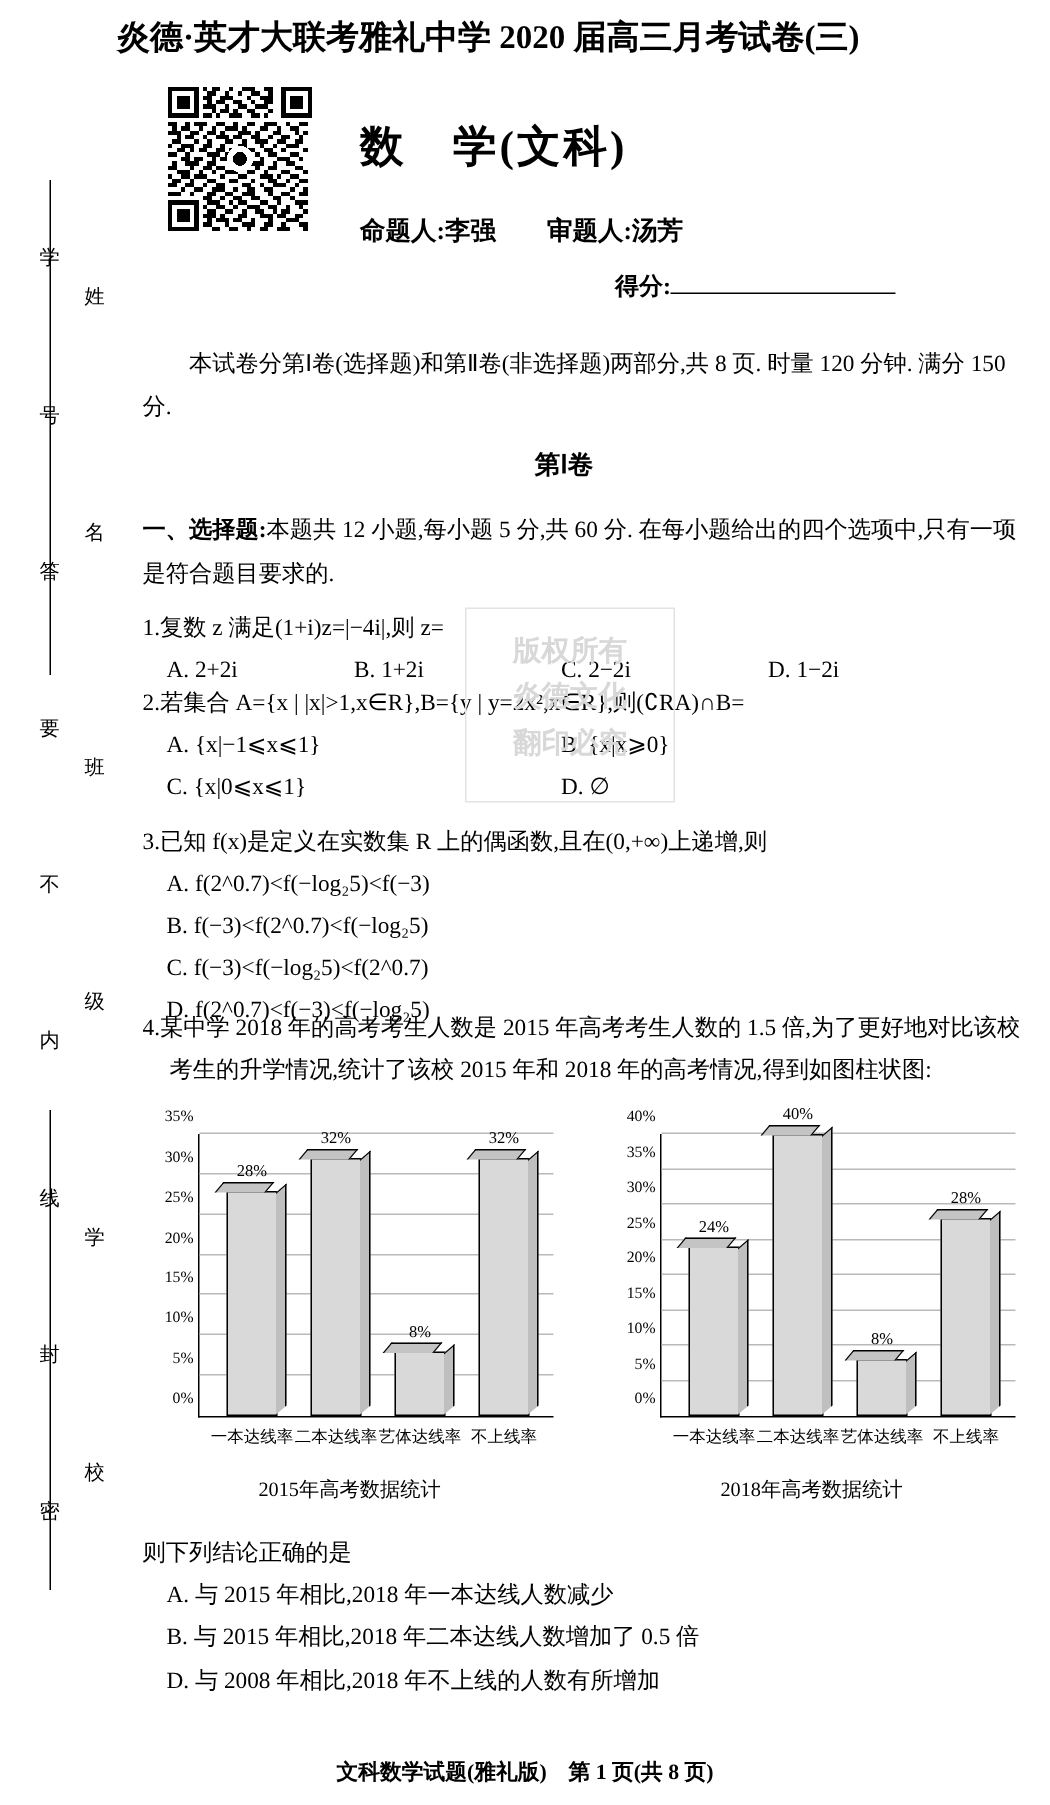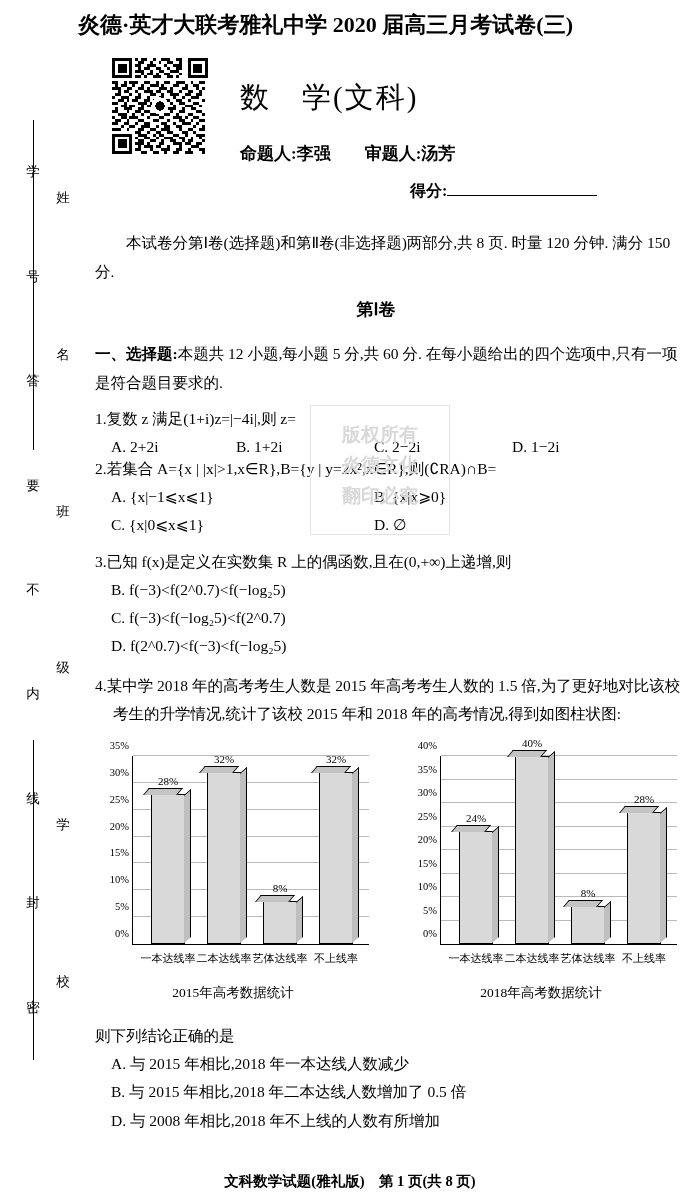--- a/index.html
+++ b/index.html
@@ -11,21 +11,21 @@
   .vcol{position:absolute;top:0;width:22px;height:940px;display:flex;flex-direction:column;align-items:center;justify-content:space-around;font-size:13.5px;letter-spacing:0;}
   .vcol span{display:block;writing-mode:horizontal-tb;margin:2px 0;}
   .vcol.c1{left:0;}
   .vcol.c2{left:30px;}
   .vline{position:absolute;left:11px;width:1px;background:#000;}
 
   
   .title-row{position:absolute;left:78px;top:10px;width:610px;}
   .main-title{font-family:"Liberation Serif",serif;font-weight:bold;font-size:22px;white-space:nowrap;letter-spacing:0px;}
   .qr{position:absolute;left:112px;top:58px;width:96px;height:96px;}
-  .subject{position:absolute;left:240px;top:78px;font-size:29px;font-weight:normal;letter-spacing:2px;}
+  .subject{position:absolute;left:240px;top:78px;font-size:29px;font-weight:bold;letter-spacing:2px;}
   .authors{position:absolute;left:240px;top:130px;font-size:17px;font-weight:bold;margin-top:12px;}
   .authors .gap{display:inline-block;width:34px;}
   .score{position:absolute;left:410px;top:178px;font-size:16px;font-weight:bold;}
   .score .u{display:inline-block;width:150px;border-bottom:1px solid #000;height:17px;}
 
   
   .bodytext{position:absolute;left:95px;top:228px;width:590px;font-size:15.5px;line-height:1.9;}
   .indent{text-indent:2em;}
   .juan1{position:absolute;left:81px;top:298px;width:590px;text-align:center;font-size:17px;font-weight:bold;}
   .sec1{position:absolute;left:95px;top:340px;width:590px;font-size:15.5px;line-height:1.85;}
@@ -380,20 +380,21 @@
       <span>B. {x|x⩾0}</span>
     </div>
     <div class="opts" style="padding-left:16px;">
       <span style="width:263px;">C. {x|0⩽x⩽1}</span>
       <span>D. ∅</span>
     </div>
   </div>
 
   <div class="q q3">
     <div><span>3.</span><span>已知 f(x)是定义在实数集 R 上的偶函数,且在(0,+∞)上递增,则</span></div>
+    <div style="padding-left:16px;">A. f(2^0.7)&lt;f(−log₂5)&lt;f(−3)</div>
     <div style="padding-left:16px;">B. f(−3)&lt;f(2^0.7)&lt;f(−log₂5)</div>
     <div style="padding-left:16px;">C. f(−3)&lt;f(−log₂5)&lt;f(2^0.7)</div>
     <div style="padding-left:16px;">D. f(2^0.7)&lt;f(−3)&lt;f(−log₂5)</div>
   </div>
 
   <div class="q q4">
     <div style="padding-left:18px;text-indent:-18px;"><span>4.</span><span>某中学 2018 年的高考考生人数是 2015 年高考考生人数的 1.5 倍,为了更好地对比该校考生的升学情况,统计了该校 2015 年和 2018 年的高考情况,得到如图柱状图:</span></div>
   </div>
 
   <div class="charts">

